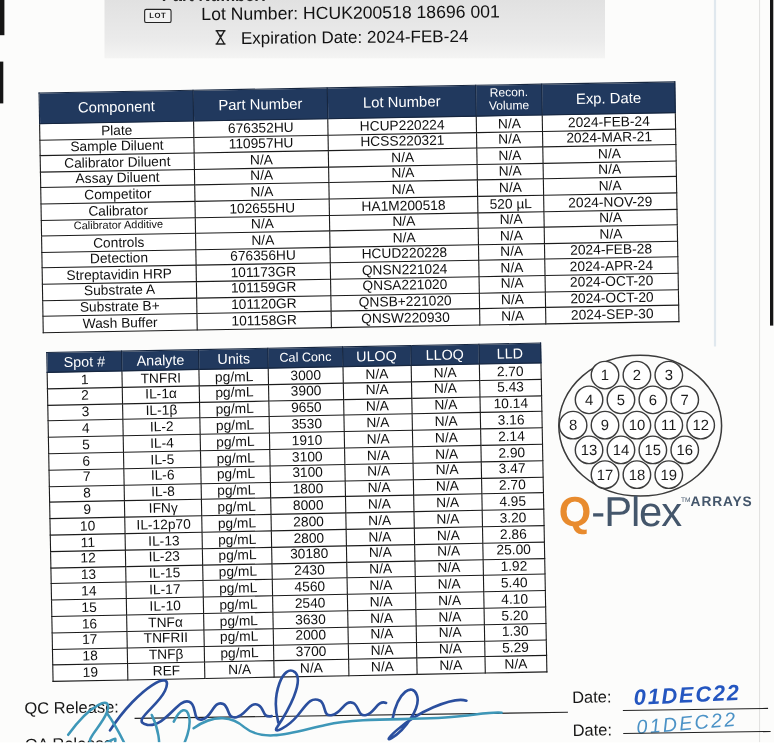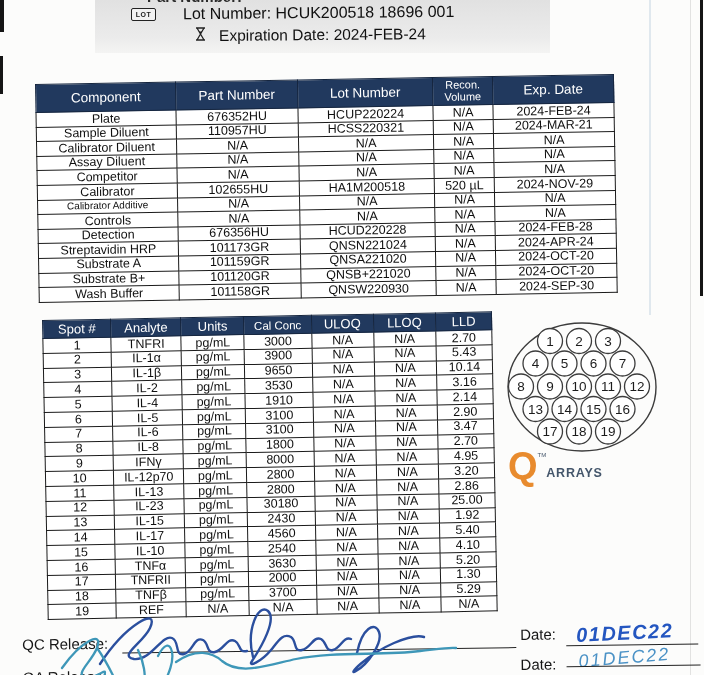--- a/index.html
+++ b/index.html
@@ -47,21 +47,21 @@
   .tbl2 td{font-size:12.5px;height:13.8px;}
 
   
   .spotmap{position:absolute;left:506px;top:317px;}
 
   
   .logo{position:absolute;left:508px;top:449px;display:flex;align-items:flex-start;white-space:nowrap;}
   .logo .q{font-size:38px;font-weight:700;color:#e88b2e;line-height:.9;}
   .logo .plex{font-size:38px;font-weight:500;color:#44566b;letter-spacing:-1px;line-height:.9;}
   .logo .tm{font-size:6px;color:#44566b;margin-top:3px;}
-  .logo .arrays{font-size:12.5px;font-weight:600;color:#44566b;letter-spacing:.8px;margin-top:17px;}
+  .logo .arrays{font-size:12.5px;font-weight:600;color:#44566b;letter-spacing:.8px;}
 
   
   .signoff{position:absolute;left:18px;top:630px;width:680px;height:60px;
            transform:rotate(-0.8deg);transform-origin:0 0;font-size:15px;}
   .lbl{position:absolute;color:#161616;}
   .qc-label{left:4px;top:6px;}
   .qa-label{left:4px;top:39px;}
   .date1-label{left:502px;top:3px;}
   .date2-label{left:502px;top:33px;}
   .sigline{position:absolute;border-bottom:1.7px solid #222;}
@@ -448,20 +448,21 @@
         <text x="44" y="119" text-anchor="middle">17</text>
         <circle cx="73" cy="114.5" r="12.5" fill="#fff" stroke="#3c3c3c" stroke-width="1.3"></circle>
         <text x="73" y="119" text-anchor="middle">18</text>
         <circle cx="102" cy="114.5" r="12.5" fill="#fff" stroke="#3c3c3c" stroke-width="1.3"></circle>
         <text x="102" y="119" text-anchor="middle">19</text>
       </g>
   </svg>
 
   <div class="logo">
     <span class="q">Q</span>
+      <span class="plex">-Plex</span>
       <span class="tm">TM</span>
       <span class="arrays">ARRAYS</span>
   </div>
 
   <div class="signoff">
     <div class="lbl qc-label">QC Release:</div>
     <div class="sigline qc-line"></div>
     <div class="lbl date1-label">Date:</div>
     <div class="hand date1-value">01DEC22</div>
     <div class="sigline date1-line"></div>

